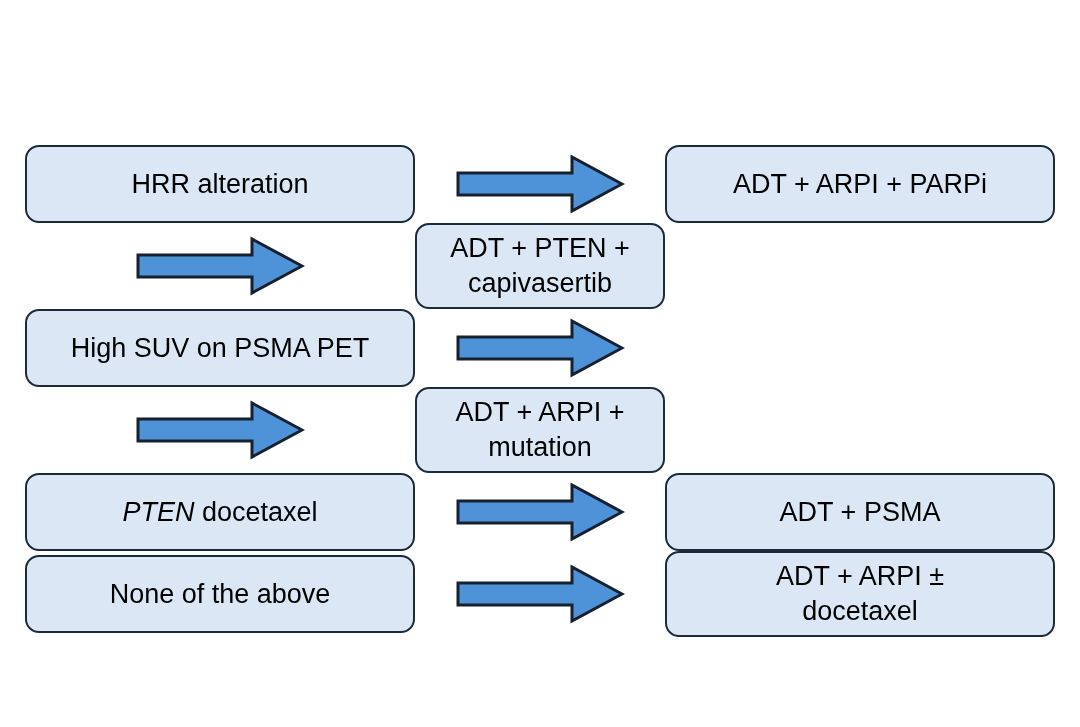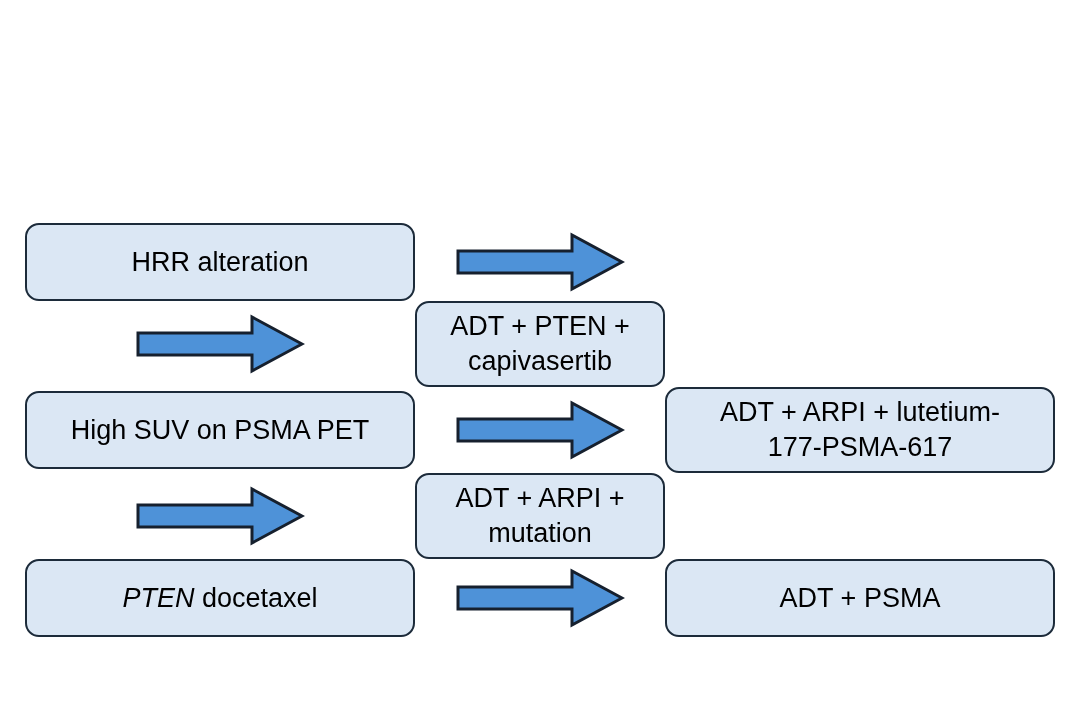--- a/index.html
+++ b/index.html
@@ -58,20 +58,23 @@
 
   <div class="row">
     <div class="box">
       <span class="box-label">HRR alteration</span>
     </div>
     <div class="arrow-cell">
       <svg class="arrow-svg" width="169" height="60" viewBox="0 0 169 60">
         <polygon points="2,19 116,19 116,3 166,30 116,57 116,41 2,41" fill="#4e92d8" stroke="#16202e" stroke-width="3" stroke-linejoin="miter"></polygon>
       </svg>
     </div>
+    <div class="box">
+      <span class="box-label">ADT + ARPI + PARPi</span>
+    </div>
   </div>
 
   <div class="row">
     <div class="arrow-cell">
       <svg class="arrow-svg" width="169" height="60" viewBox="0 0 169 60">
         <polygon points="2,19 116,19 116,3 166,30 116,57 116,41 2,41" fill="#4e92d8" stroke="#16202e" stroke-width="3" stroke-linejoin="miter"></polygon>
       </svg>
     </div>
     <div class="box">
       <span class="box-label">ADT + PTEN + capivasertib</span>
@@ -79,24 +82,20 @@
   </div>
 
   <div class="row">
     <div class="box">
       <span class="box-label">High SUV on PSMA PET</span>
     </div>
     <div class="arrow-cell">
       <svg class="arrow-svg" width="169" height="60" viewBox="0 0 169 60">
         <polygon points="2,19 116,19 116,3 166,30 116,57 116,41 2,41" fill="#4e92d8" stroke="#16202e" stroke-width="3" stroke-linejoin="miter"></polygon>
       </svg>
-    </div>
-    <div class="box">
-      <span class="box-label">ADT + ARPI + lutetium-
-177-PSMA-617</span>
     </div>
   </div>
 
   <div class="row">
     <div class="arrow-cell">
       <svg class="arrow-svg" width="169" height="60" viewBox="0 0 169 60">
         <polygon points="2,19 116,19 116,3 166,30 116,57 116,41 2,41" fill="#4e92d8" stroke="#16202e" stroke-width="3" stroke-linejoin="miter"></polygon>
       </svg>
     </div>
     <div class="box">
@@ -111,14 +110,28 @@
     <div class="arrow-cell">
       <svg class="arrow-svg" width="169" height="60" viewBox="0 0 169 60">
         <polygon points="2,19 116,19 116,3 166,30 116,57 116,41 2,41" fill="#4e92d8" stroke="#16202e" stroke-width="3" stroke-linejoin="miter"></polygon>
       </svg>
     </div>
     <div class="box">
       <span class="box-label">ADT + PSMA</span>
     </div>
   </div>
 
+  <div class="row">
+    <div class="box">
+      <span class="box-label">None of the above</span>
+    </div>
+    <div class="arrow-cell">
+      <svg class="arrow-svg" width="169" height="60" viewBox="0 0 169 60">
+        <polygon points="2,19 116,19 116,3 166,30 116,57 116,41 2,41" fill="#4e92d8" stroke="#16202e" stroke-width="3" stroke-linejoin="miter"></polygon>
+      </svg>
+    </div>
+    <div class="box">
+      <span class="box-label">ADT + ARPI ±
+docetaxel</span>
+    </div>
+  </div>
 
 </div>
 
 </body></html>

